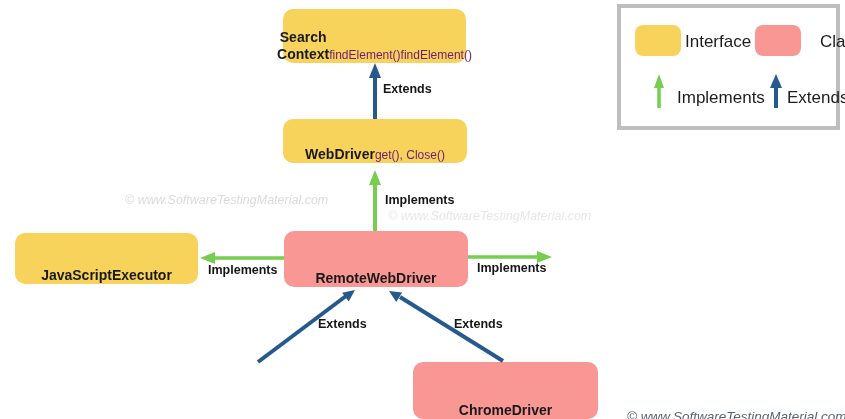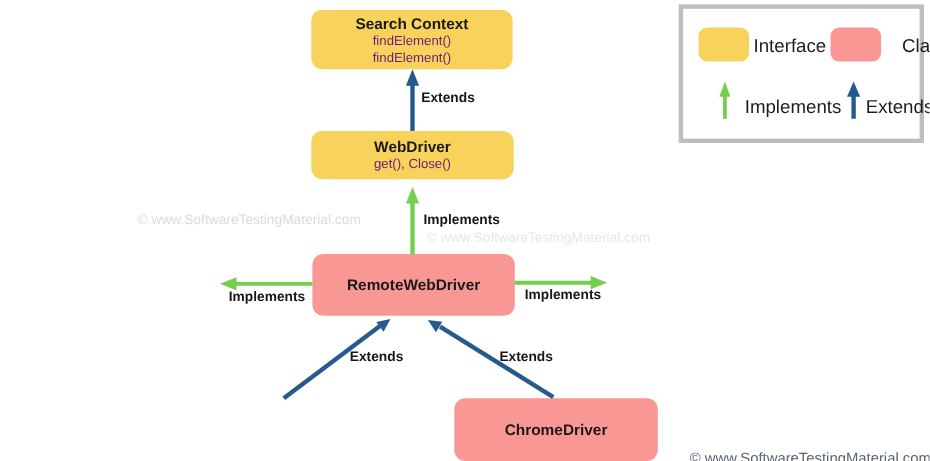--- a/index.html
+++ b/index.html
@@ -8,22 +8,22 @@
     position: relative;
     width: 845px;
     height: 419px;
     background: #ffffff;
     overflow: hidden;
   }
   .node {
     position: absolute;
     border-radius: 10px;
     display: flex;
-    flex-direction: column;
-    align-items: center;
+    flex-direction: row;
+    align-items: flex-end;
     justify-content: center;
     text-align: center;
     z-index: 2;
   }
   .node.interface { background: var(--interface-fill); }
   .node.class { background: var(--class-fill); }
   .node-title {
     font-weight: bold;
     font-size: 14px;
     color: #191919;
@@ -40,20 +40,21 @@
     font-size: 12.5px;
     color: #161616;
     white-space: nowrap;
     z-index: 4;
   }
   .watermark {
     position: absolute;
     font-size: 12.5px;
     white-space: nowrap;
     z-index: 1;
+    font-style: italic;
   }
   .wm-light { color: var(--watermark-light); }
   .wm-lighter { color: var(--watermark-lighter); }
   .wm-dark { color: var(--watermark-dark); font-size: 13.5px; }
   .legend {
     position: absolute;
     left: 617px; top: 4px;
     width: 223px; height: 126px;
     background: #ffffff;
     border: 4px solid var(--legend-border);
@@ -97,20 +98,23 @@
     <div class="node-title">Search Context</div>
     <div class="node-method">findElement()</div>
     <div class="node-method">findElement()</div>
   </div>
 
   <div class="node interface" style="left:283px; top:119px; width:184px; height:44px;">
     <div class="node-title">WebDriver</div>
     <div class="node-method">get(), Close()</div>
   </div>
 
+  <div class="node interface" style="left:15px; top:233px; width:183px; height:51px;">
+    <div class="node-title">JavaScriptExecutor</div>
+  </div>
 
   <div class="node class" style="left:284px; top:231px; width:184px; height:56px;">
     <div class="node-title">RemoteWebDriver</div>
   </div>
 
 
 
   <div class="node class" style="left:413px; top:362px; width:185px; height:57px;">
     <div class="node-title">ChromeDriver</div>
   </div>

